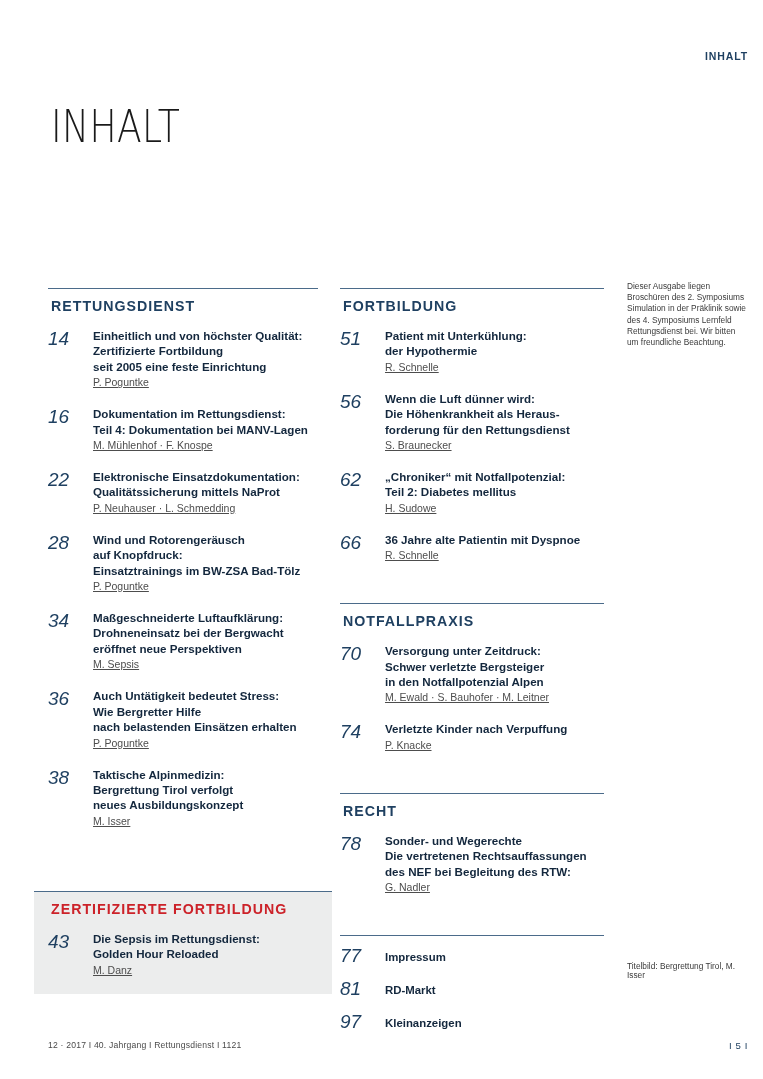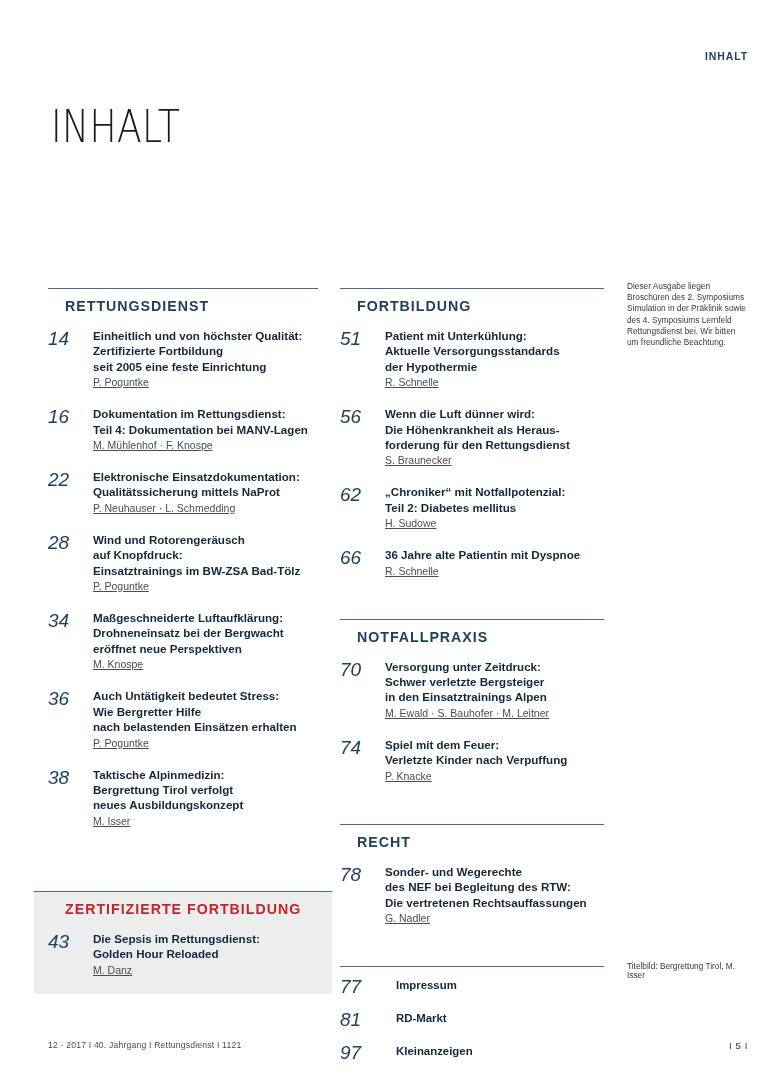--- a/index.html
+++ b/index.html
@@ -77,21 +77,21 @@
   .rule {
     border-top: 1.4px solid #4b6b8a;
     margin: 0 0 9px 0;
     height: 0;
   }
   .section-head {
     font-size: 14.2px;
     font-weight: bold;
     letter-spacing: 1.0px;
     color: #1f4061;
-    margin: 0 0 14px 17px;
+    margin: 0 0 14px 3px;
   }
   .section-head.red { color: #cc2229; }
 
   
   .entry {
     display: flex;
     align-items: flex-start;
     margin-bottom: 16px;
   }
   .entry .num {
@@ -113,21 +113,21 @@
   .entry .authors {
     font-size: 10.5px;
     font-weight: normal;
     line-height: 15px;
     color: #4d4d4d;
     margin-top: 1px;
     text-decoration: underline;
   }
 
   
-  .entry.compact { margin-bottom: 13px; align-items: center; gap: 11px; }
+  .entry.compact { margin-bottom: 13px; align-items: flex-end; }
   .entry.compact .title-line { font-size: 11.4px; }
 
   
   .cme-box {
     background: #eceded;
     padding: 13px 14px 16px 14px;
     margin-top: 22px;
     margin-left: -14px;
     margin-right: -14px;
   }
@@ -199,21 +199,21 @@
             <div class="title-line">Einsatztrainings im BW-ZSA Bad-Tölz</div>
             <div class="authors">P. Poguntke</div>
           </div>
         </div>
         <div class="entry">
           <div class="num">34</div>
           <div class="body">
             <div class="title-line">Maßgeschneiderte Luftaufklärung:</div>
             <div class="title-line">Drohneneinsatz bei der Bergwacht</div>
             <div class="title-line">eröffnet neue Perspektiven</div>
-            <div class="authors">M. Knospe</div>
+            <div class="authors">M. Sepsis</div>
           </div>
         </div>
         <div class="entry">
           <div class="num">36</div>
           <div class="body">
             <div class="title-line">Auch Untätigkeit bedeutet Stress:</div>
             <div class="title-line">Wie Bergretter Hilfe</div>
             <div class="title-line">nach belastenden Einsätzen erhalten</div>
             <div class="authors">P. Poguntke</div>
           </div>
@@ -245,21 +245,20 @@
     </div>
 
   <div class="col col-mid" id="middle-column">
       <div>
         <div class="rule"></div>
         <div class="section-head">FORTBILDUNG</div>
         <div class="entry">
           <div class="num">51</div>
           <div class="body">
             <div class="title-line">Patient mit Unterkühlung:</div>
-            <div class="title-line">Aktuelle Versorgungsstandards</div>
             <div class="title-line">der Hypothermie</div>
             <div class="authors">R. Schnelle</div>
           </div>
         </div>
         <div class="entry">
           <div class="num">56</div>
           <div class="body">
             <div class="title-line">Wenn die Luft dünner wird:</div>
             <div class="title-line">Die Höhenkrankheit als Heraus-</div>
             <div class="title-line">forderung für den Rettungsdienst</div>
@@ -284,43 +283,42 @@
       </div>
       <div class="spacer-24"></div>
       <div>
         <div class="rule"></div>
         <div class="section-head">NOTFALLPRAXIS</div>
         <div class="entry">
           <div class="num">70</div>
           <div class="body">
             <div class="title-line">Versorgung unter Zeitdruck:</div>
             <div class="title-line">Schwer verletzte Bergsteiger</div>
-            <div class="title-line">in den Einsatztrainings Alpen</div>
+            <div class="title-line">in den Notfallpotenzial Alpen</div>
             <div class="authors">M. Ewald · S. Bauhofer · M. Leitner</div>
           </div>
         </div>
         <div class="entry">
           <div class="num">74</div>
           <div class="body">
-            <div class="title-line">Spiel mit dem Feuer:</div>
             <div class="title-line">Verletzte Kinder nach Verpuffung</div>
             <div class="authors">P. Knacke</div>
           </div>
         </div>
       </div>
       <div class="spacer-24"></div>
       <div>
         <div class="rule"></div>
         <div class="section-head">RECHT</div>
         <div class="entry">
           <div class="num">78</div>
           <div class="body">
             <div class="title-line">Sonder- und Wegerechte</div>
+            <div class="title-line">Die vertretenen Rechtsauffassungen</div>
             <div class="title-line">des NEF bei Begleitung des RTW:</div>
-            <div class="title-line">Die vertretenen Rechtsauffassungen</div>
             <div class="authors">G. Nadler</div>
           </div>
         </div>
       </div>
       <div class="spacer-24"></div>
       <div>
         <div class="rule"></div>
         <div class="entry compact">
           <div class="num">77</div>
           <div class="body">

